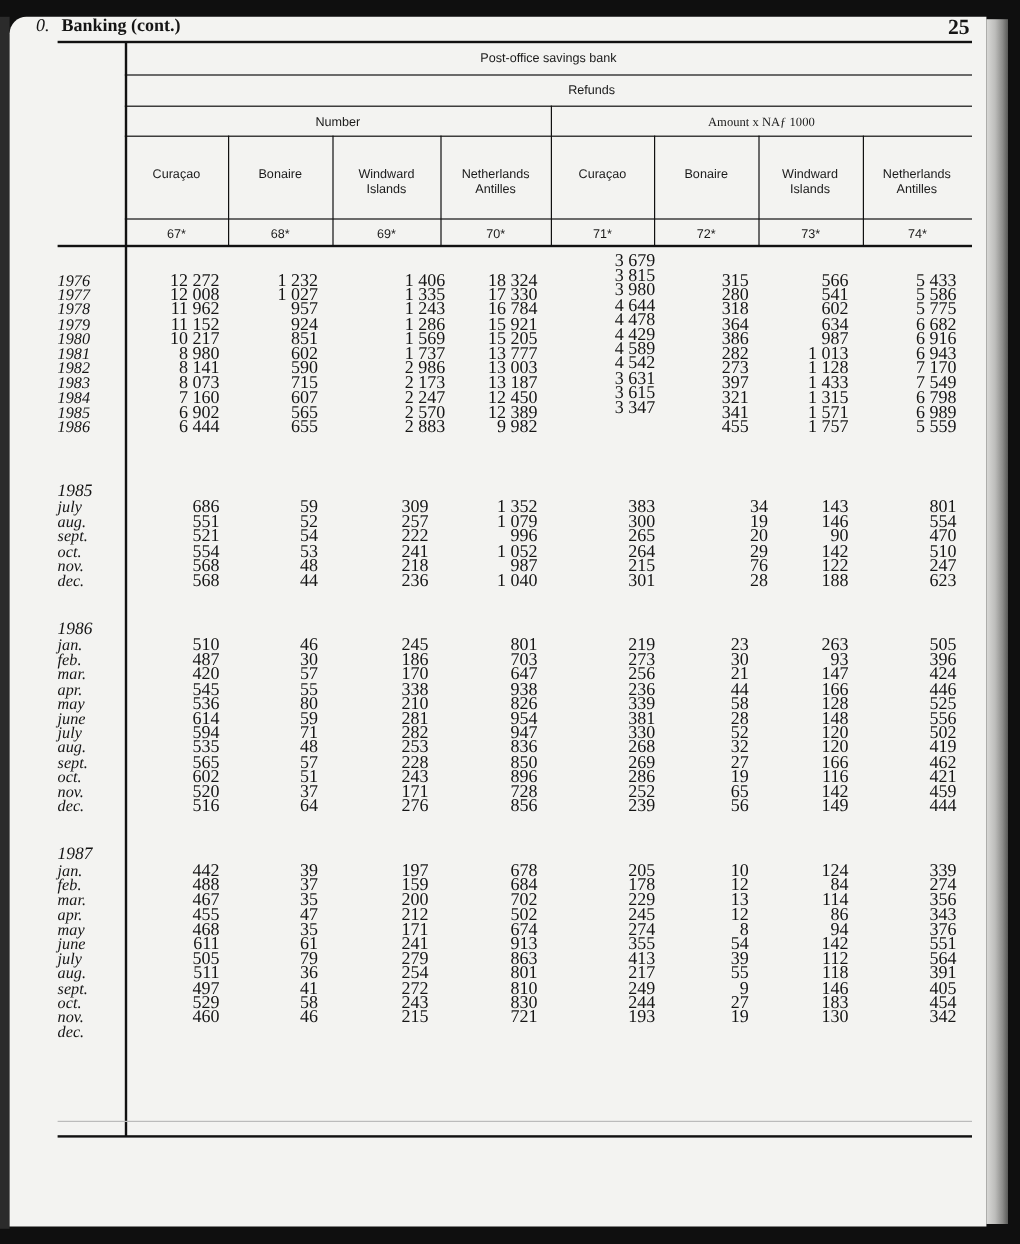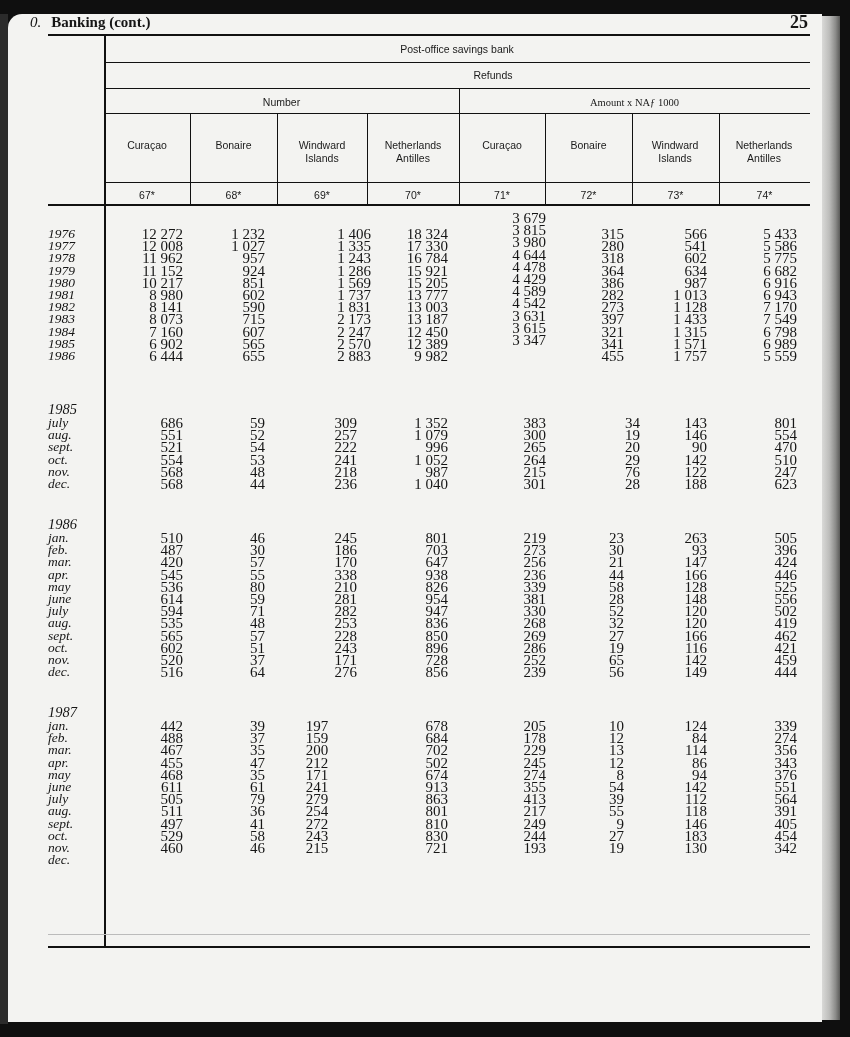--- a/index.html
+++ b/index.html
@@ -138,21 +138,21 @@
       <div class="row">565</div>
       <div class="row">655</div>
     </div>
     <div class="num-col" style="left: 291px; width: 80px; top: 228px;">
       <div class="row">1 406</div>
       <div class="row">1 335</div>
       <div class="row">1 243</div>
       <div class="row">1 286</div>
       <div class="row">1 569</div>
       <div class="row">1 737</div>
-      <div class="row">1 831</div>
+      <div class="row">2 986</div>
       <div class="row">2 173</div>
       <div class="row">2 247</div>
       <div class="row">2 570</div>
       <div class="row">2 883</div>
     </div>
     <div class="num-col" style="left: 368px; width: 80px; top: 228px;">
       <div class="row">18 324</div>
       <div class="row">17 330</div>
       <div class="row">16 784</div>
       <div class="row">15 921</div>
@@ -452,21 +452,21 @@
       <div class="row">47</div>
       <div class="row">35</div>
       <div class="row">61</div>
       <div class="row">79</div>
       <div class="row">36</div>
       <div class="row">41</div>
       <div class="row">58</div>
       <div class="row">46</div>
       <div class="row"></div>
     </div>
-    <div class="num-col" style="left: 277px; width: 80px; top: 720px; text-align: center;">
+    <div class="num-col" style="left: 277px; width: 80px; top: 720px;">
       <div class="row">197</div>
       <div class="row">159</div>
       <div class="row">200</div>
       <div class="row">212</div>
       <div class="row">171</div>
       <div class="row">241</div>
       <div class="row">279</div>
       <div class="row">254</div>
       <div class="row">272</div>
       <div class="row">243</div>

